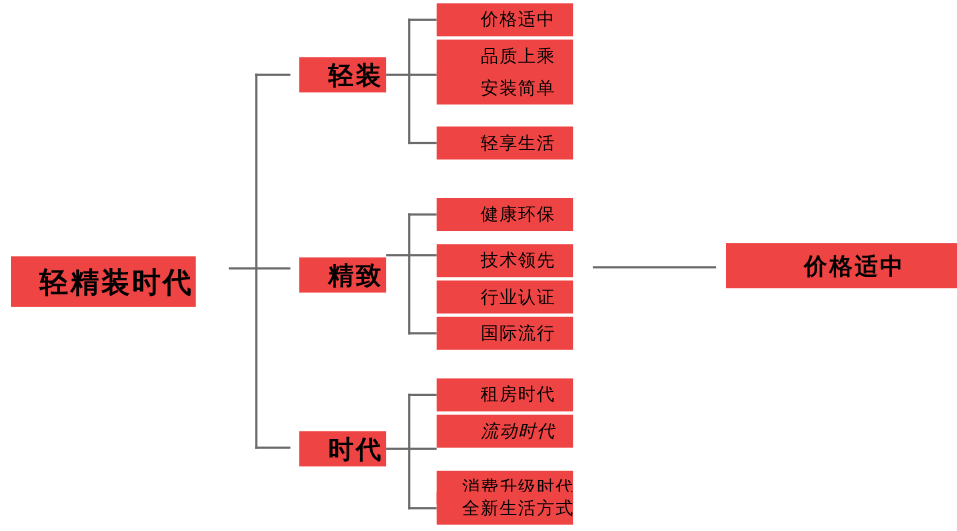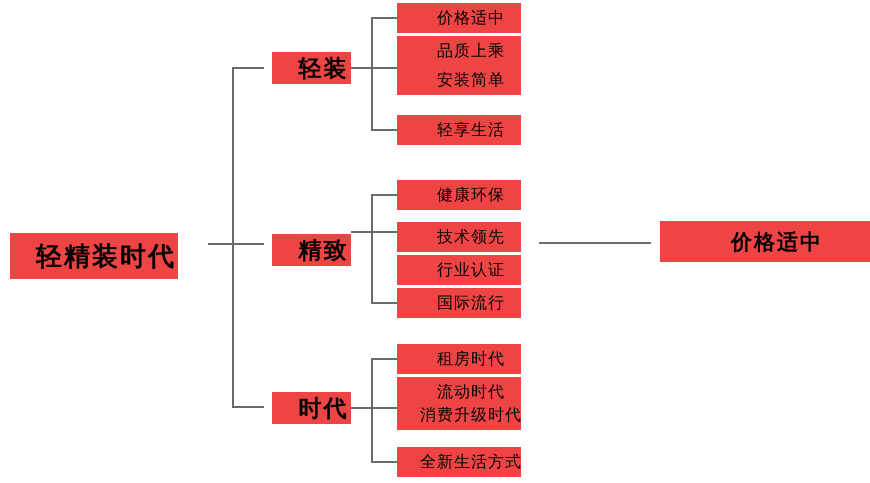--- a/index.html
+++ b/index.html
@@ -148,17 +148,17 @@
   <div class="node leaf" style="top:115px;">轻享生活</div>
 
   <div class="node branch b1">精致</div>
   <div class="node leaf" style="top:222px;">技术领先</div>
   <div class="node leaf" style="top:180px;">健康环保</div>
   <div class="node leaf" style="top:255px;text-align:center;">行业认证</div>
   <div class="node leaf" style="top:288px;">国际流行</div>
 
   <div class="node branch b2">时代</div>
   <div class="node leaf" style="top:344px;">租房时代</div>
-  <div class="node leaf" style="top:377px;">流动时代</div>
-  <div class="node leaf" style="top:400px;">消费升级时代</div>
+  <div class="node leaf" style="top:377px;font-style:italic;">流动时代</div>
+  <div class="node leaf" style="top:428px;">消费升级时代</div>
   <div class="node leaf" style="top:447px;font-family:Liberation Mono, monospace;">全新生活方式</div>
 
 </div>
 
 </body></html>

